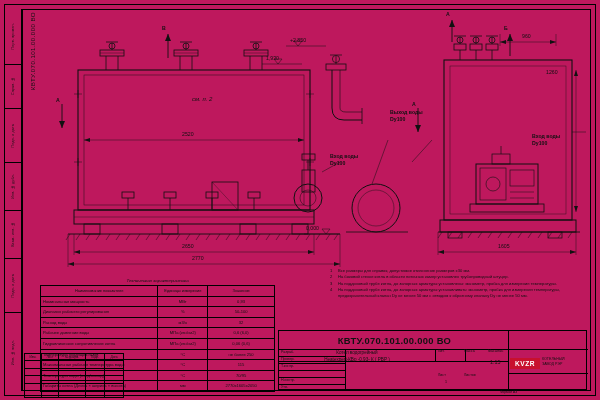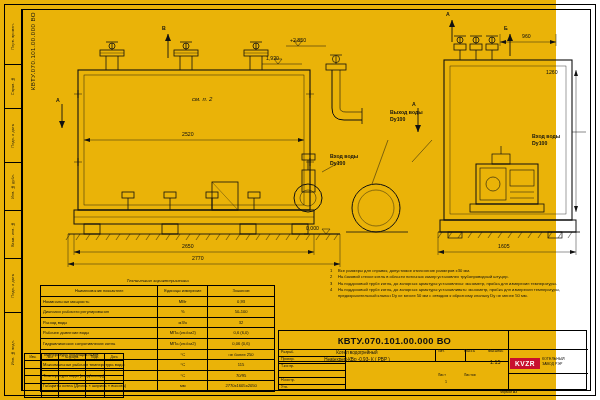--- a/index.html
+++ b/index.html
@@ -1,17 +1,17 @@
 <!DOCTYPE html>
 <html><head>
 <meta charset="utf-8">
 <style>
   html,body{margin:0;padding:0;background:#fff;}
   body{width:600px;height:400px;overflow:hidden;font-family:"Liberation Sans",sans-serif;color:#111;}
-  #sheet{position:relative;width:556px;height:400px;background:#eab308;}
+  #sheet{position:relative;width:600px;height:400px;background:#be185d;}
   .frame-outer{position:absolute;left:4px;top:4px;width:592px;height:392px;border:1px solid #000;box-sizing:border-box;}
   .frame-inner{position:absolute;left:22px;top:9px;width:569px;height:382px;border:1.4px solid #000;box-sizing:border-box;}
 
   
   .left-col{position:absolute;left:4px;top:9px;width:18px;height:382px;border-right:1px solid #000;box-sizing:border-box;}
   .left-cell{position:absolute;left:0;width:18px;border-bottom:1px solid #000;box-sizing:border-box;
     display:flex;align-items:center;justify-content:center;}
   .vtext{writing-mode:vertical-rl;transform:rotate(180deg);font-size:3.6px;letter-spacing:.2px;white-space:nowrap;color:#111;}
 
   

